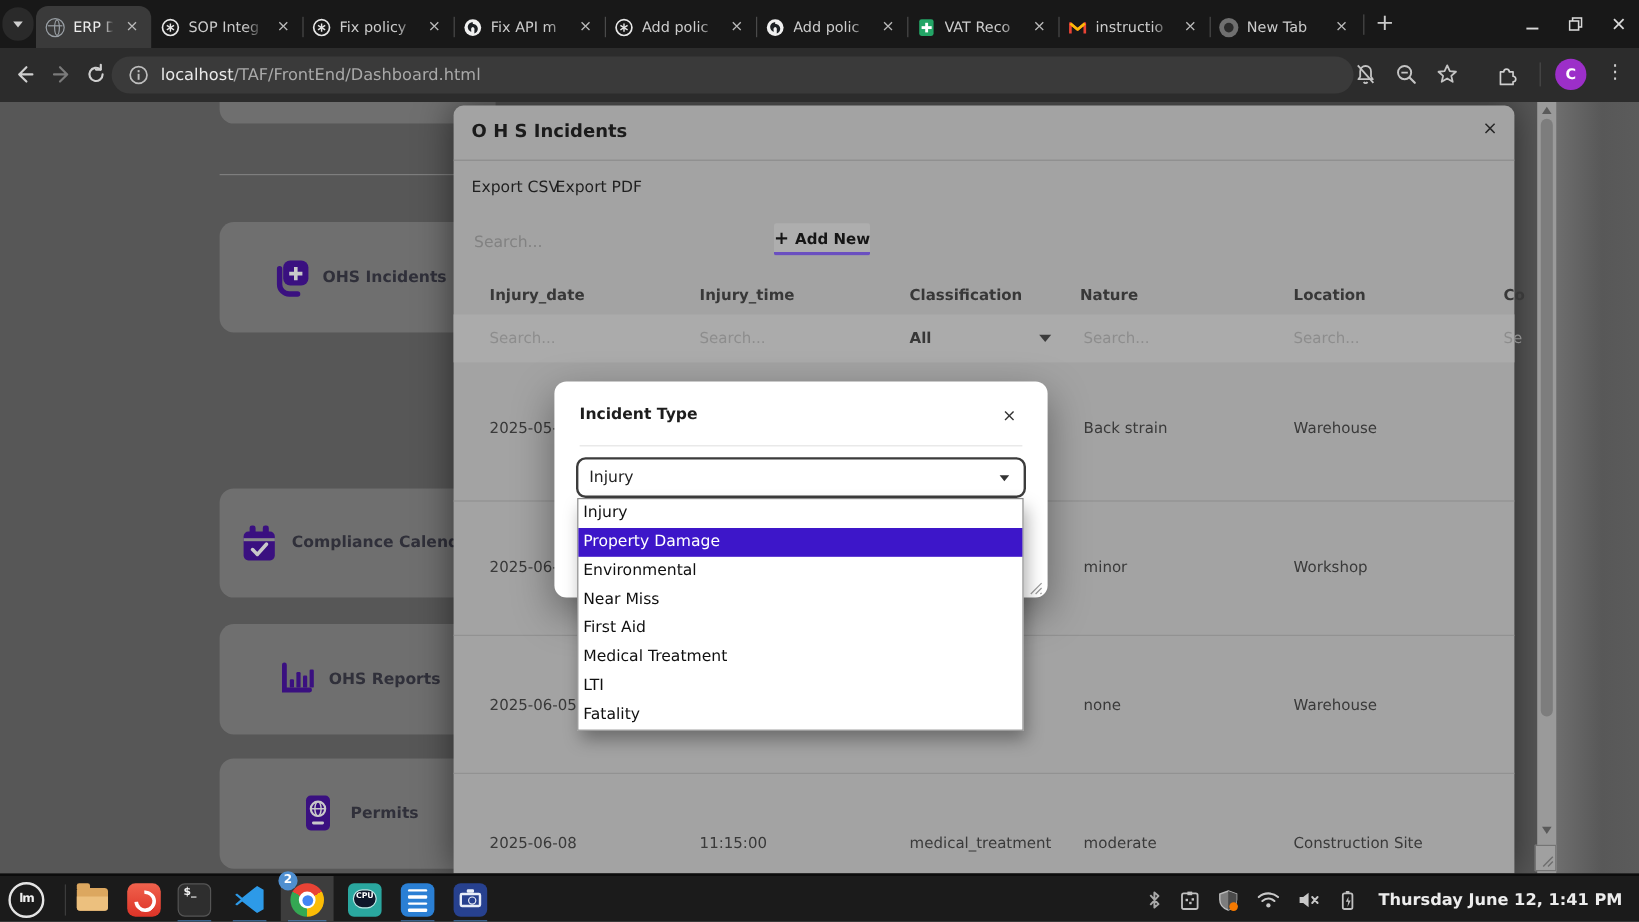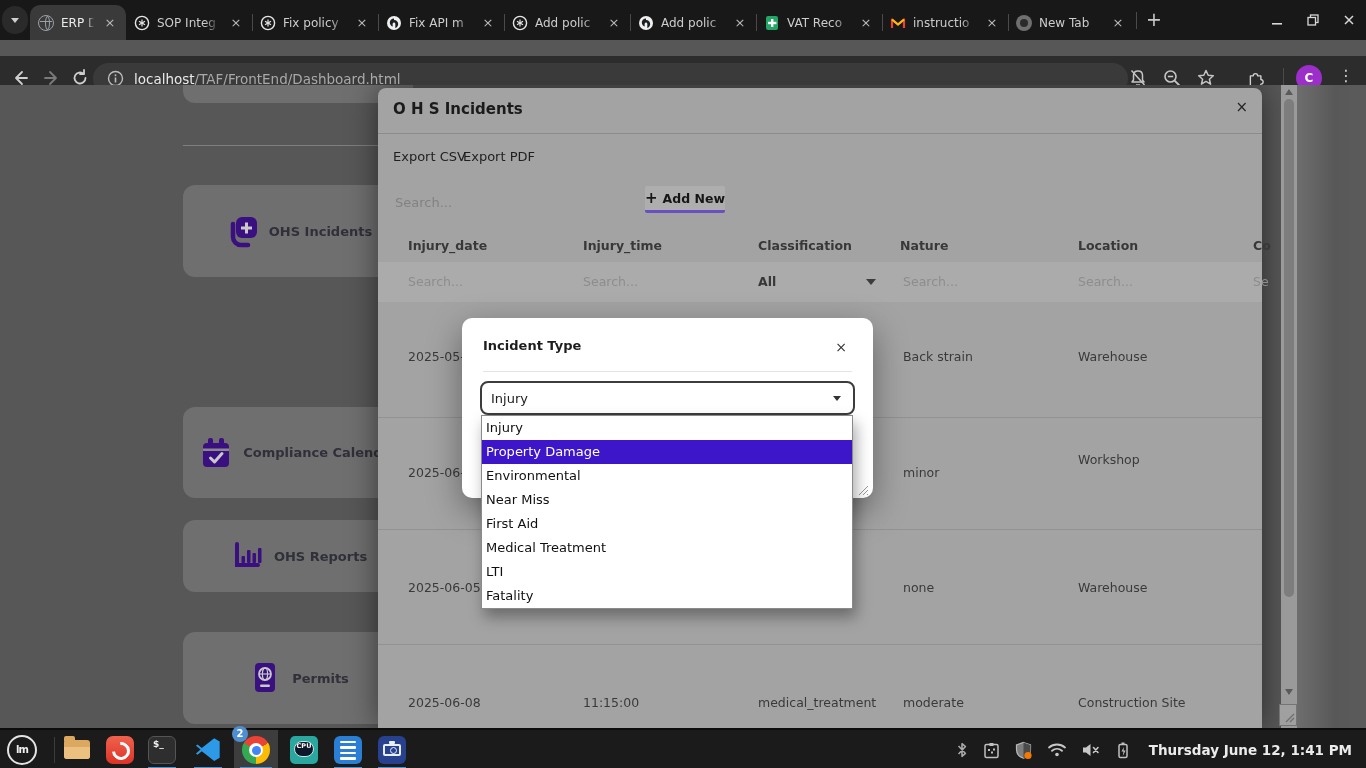--- a/index.html
+++ b/index.html
@@ -17,21 +17,21 @@
   .tab-label{flex:1;min-width:0;overflow:hidden;white-space:nowrap;font-size:12px;color:#cccccc;-webkit-mask-image:linear-gradient(90deg,#000 75%,transparent 98%);mask-image:linear-gradient(90deg,#000 75%,transparent 98%);}
   .tab.active .tab-label{color:#ececec;}
   .tab-close{flex:0 0 auto;width:16px;height:16px;border-radius:8px;color:#b9b9b9;font-size:13px;line-height:15px;text-align:center;}
   .fav{flex:0 0 auto;width:16px;height:16px;position:relative;}
   .newtab{width:28px;height:28px;margin:6px 0 6px 6px;color:#c9c9c9;font-size:19px;line-height:26px;text-align:center;position:relative;}
   .newtab::before{content:"";position:absolute;left:-4px;top:6px;height:17px;width:1px;background:#4a4a4a;}
   .wincontrols{position:absolute;right:10px;top:0;height:40px;display:flex;align-items:center;gap:22px;}
   .winbtn{width:14px;height:14px;display:flex;align-items:center;justify-content:center;}
 
   
-  .toolbar{position:absolute;left:0;top:56px;width:1366px;height:46px;background:#2c2c2c;}
+  .toolbar{position:absolute;left:0;top:40px;width:1366px;height:46px;background:#2c2c2c;}
   .navico{position:absolute;top:12px;}
   .urlpill{position:absolute;left:93px;top:7px;width:1035px;height:31px;border-radius:16px;background:#3a3a3a;display:flex;align-items:center;padding:0 14px;gap:10px;}
   .urltext{font-size:13.5px;color:#a9a9a9;white-space:nowrap;}
   .urltext b{color:#e9e9e9;font-weight:400;}
   .avatar{position:absolute;left:1296px;top:9px;width:26px;height:26px;border-radius:50%;background:#9c2fc9;color:#fff;font-size:12px;font-weight:700;text-align:center;line-height:26px;}
   .kebab{position:absolute;left:1338px;top:10px;color:#cfcfcf;font-size:16px;}
   .tbsep{position:absolute;left:1283px;top:12px;width:1px;height:20px;background:#4a4a4a;}
 
   
   .content{position:absolute;left:0;top:85px;width:1366px;height:643px;background:#575757;overflow:hidden;}
@@ -310,21 +310,21 @@
       <svg width="36" height="36" viewBox="0 0 36 36">
           <rect x="5" y="8" width="26" height="24" rx="4" fill="#3a1080"></rect>
           <rect x="10" y="3" width="5" height="8" rx="2" fill="#3a1080"></rect>
           <rect x="21" y="3" width="5" height="8" rx="2" fill="#3a1080"></rect>
           <rect x="5" y="13.5" width="26" height="2.5" fill="#8a8a8a"></rect>
           <path d="M12.5 23l4 4 7.5-8.5" fill="none" stroke="#c9c9c9" stroke-width="3" stroke-linecap="round" stroke-linejoin="round"></path>
         </svg>
       <span class="card-label">Compliance Calendar</span>
     </div>
 
-    <div class="card" style="top:435px;height:72px;">
+    <div class="card" style="top:435px;height:92px;">
       <svg width="36" height="36" viewBox="0 0 36 36">
           <path d="M8 6v21h21" fill="none" stroke="#3a1080" stroke-width="4" stroke-linecap="round"></path>
           <rect x="12.5" y="18" width="3.5" height="7" rx="1" fill="#3a1080"></rect>
           <rect x="18" y="12" width="3.5" height="13" rx="1" fill="#3a1080"></rect>
           <rect x="23.5" y="15" width="3.5" height="10" rx="1" fill="#3a1080"></rect>
           <rect x="29" y="10" width="3.5" height="15" rx="1" fill="#3a1080"></rect>
         </svg>
       <span class="card-label">OHS Reports</span>
     </div>
 
@@ -370,21 +370,21 @@
 
       <div class="trow" style="top:214px;height:116px;">
         <span class="cell" style="left:30px;top:47px;">2025-05-15</span>
         <span class="cell" style="left:525px;top:47px;">Back strain</span>
         <span class="cell" style="left:700px;top:47px;">Warehouse</span>
         <span class="sep"></span>
       </div>
       <div class="trow" style="top:330px;height:112px;">
         <span class="cell" style="left:30px;top:47px;">2025-06-01</span>
         <span class="cell" style="left:525px;top:47px;">minor</span>
-        <span class="cell" style="left:700px;top:34px;text-align:center;">Workshop</span>
+        <span class="cell" style="left:700px;top:47px;text-align:center;">Workshop</span>
         <span class="sep"></span>
       </div>
       <div class="trow" style="top:442px;height:115px;">
         <span class="cell" style="left:30px;top:50px;">2025-06-05</span>
         <span class="cell" style="left:525px;top:50px;">none</span>
         <span class="cell" style="left:700px;top:50px;">Warehouse</span>
         <span class="sep"></span>
       </div>
       <div class="trow" style="top:557px;height:83px;">
         <span class="cell" style="left:30px;top:50px;">2025-06-08</span>

